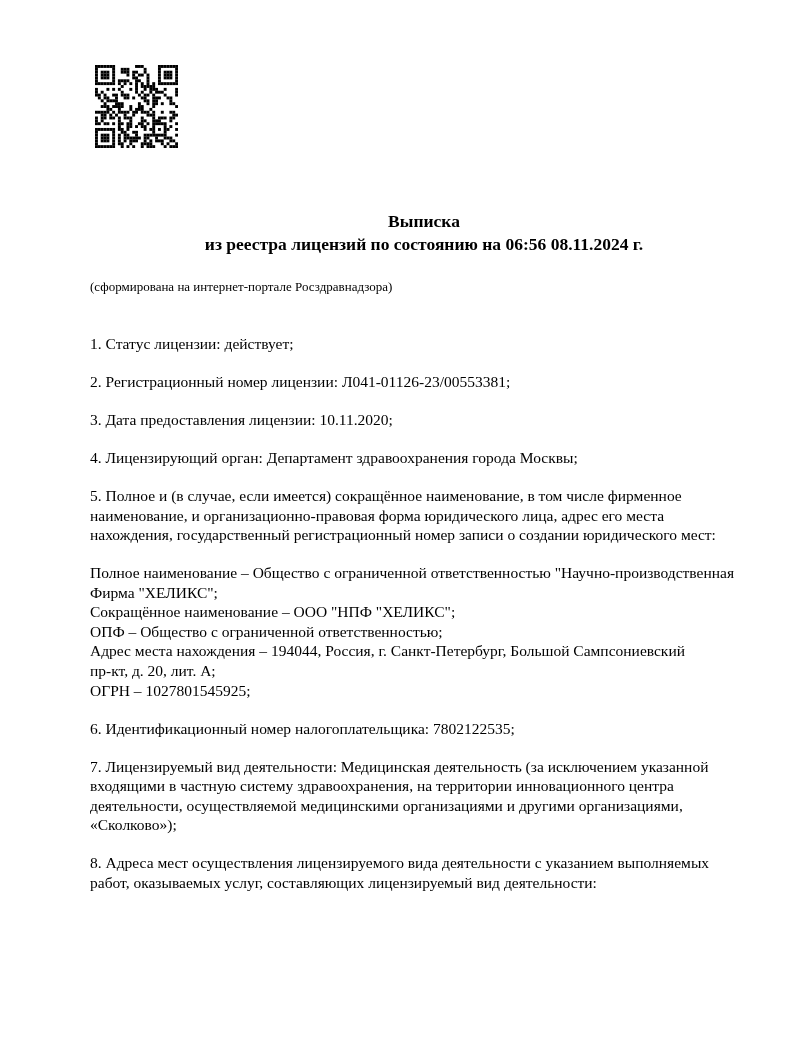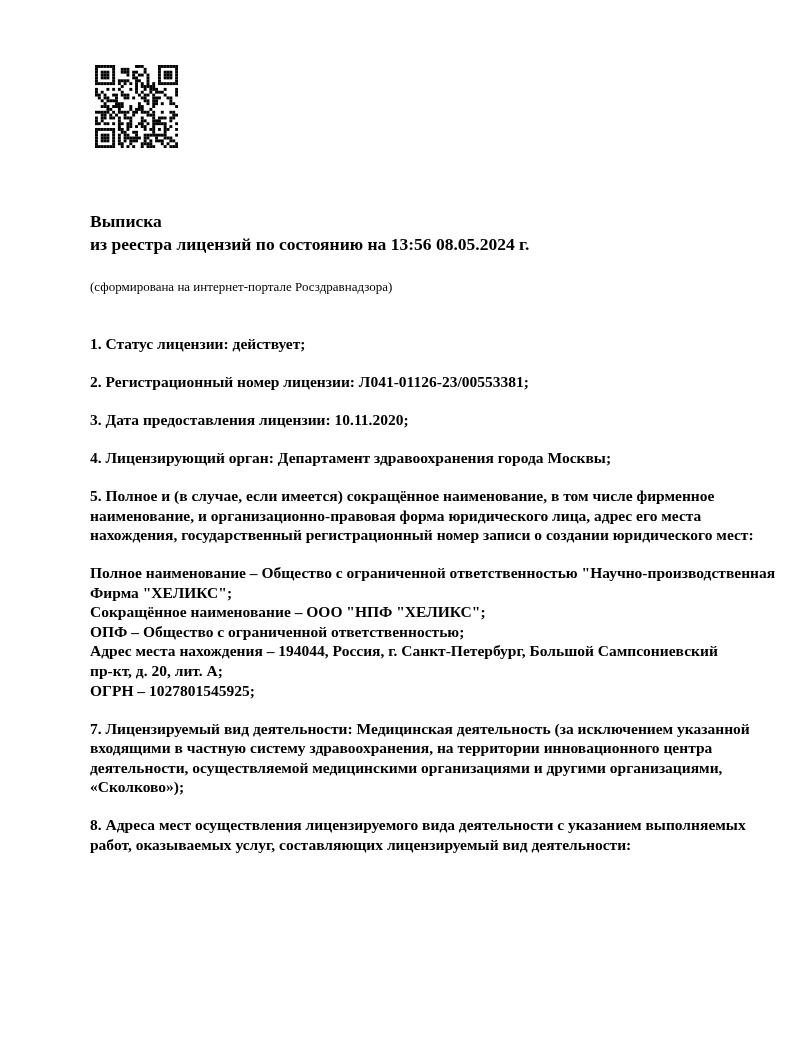--- a/index.html
+++ b/index.html
@@ -21,36 +21,36 @@
   }
   .doc {
     position: absolute;
     left: 90px;
     top: 0;
     width: 668px;
     padding-top: 210px;
   }
   .title {
     margin: 0;
-    text-align: left;
+    text-align: center;
     font-weight: bold;
     font-size: 17.5px;
     line-height: 22.5px;
   }
   .subtitle {
     margin-top: 24px;
     font-size: 13px;
     line-height: 16px;
   }
   .paragraphs {
     margin-top: 39px;
     font-size: 15.5px;
     line-height: 19.6px;
   }
-  .para { margin: 0 0 18.4px 0; font-weight: bold; }
+  .para { margin: 0 0 18.4px 0; }
   .para:last-child { margin-bottom: 4px; }
   .line { white-space: nowrap; }
 </style>
 </head>
 <body>
 
 <div class="page">
 
   <svg class="qr" id="qr-svg" viewBox="0 0 83 83" xmlns="http://www.w3.org/2000/svg">
       <rect x="0" y="0" width="83" height="83" fill="#fff"></rect>
@@ -443,21 +443,21 @@
       <rect x="68.69" y="80.14" width="2.92" height="2.92" fill="#000"></rect>
       <rect x="74.41" y="80.14" width="2.92" height="2.92" fill="#000"></rect>
       <rect x="77.28" y="80.14" width="2.92" height="2.92" fill="#000"></rect>
       <rect x="80.14" y="80.14" width="2.92" height="2.92" fill="#000"></rect>
     </svg>
 
   <div class="doc">
 
     <div class="title">
       <div>Выписка</div>
-      <div>из реестра лицензий по состоянию на 13:56 08.05.2024 г.</div>
+      <div>из реестра лицензий по состоянию на 06:56 08.11.2024 г.</div>
     </div>
 
     <div class="subtitle">(сформирована на интернет-портале Росздравнадзора)</div>
 
     <div class="paragraphs">
 
       <div class="para">
         <div class="line">1. Статус лицензии: действует;</div>
       </div>
 
@@ -482,20 +482,23 @@
       <div class="para">
         <div class="line">Полное наименование – Общество с ограниченной ответственностью "Научно-производственная</div>
         <div class="line">Фирма "ХЕЛИКС";</div>
         <div class="line">Сокращённое наименование – ООО "НПФ "ХЕЛИКС";</div>
         <div class="line">ОПФ – Общество с ограниченной ответственностью;</div>
         <div class="line">Адрес места нахождения – 194044, Россия, г. Санкт-Петербург, Большой Сампсониевский</div>
         <div class="line">пр-кт, д. 20, лит. А;</div>
         <div class="line">ОГРН – 1027801545925;</div>
       </div>
 
+      <div class="para">
+        <div class="line">6. Идентификационный номер налогоплательщика: 7802122535;</div>
+      </div>
 
       <div class="para">
         <div class="line">7. Лицензируемый вид деятельности: Медицинская деятельность (за исключением указанной</div>
         <div class="line">входящими в частную систему здравоохранения, на территории инновационного центра</div>
         <div class="line">деятельности, осуществляемой медицинскими организациями и другими организациями,</div>
         <div class="line">«Сколково»);</div>
       </div>
 
       <div class="para">
         <div class="line">8. Адреса мест осуществления лицензируемого вида деятельности с указанием выполняемых</div>

